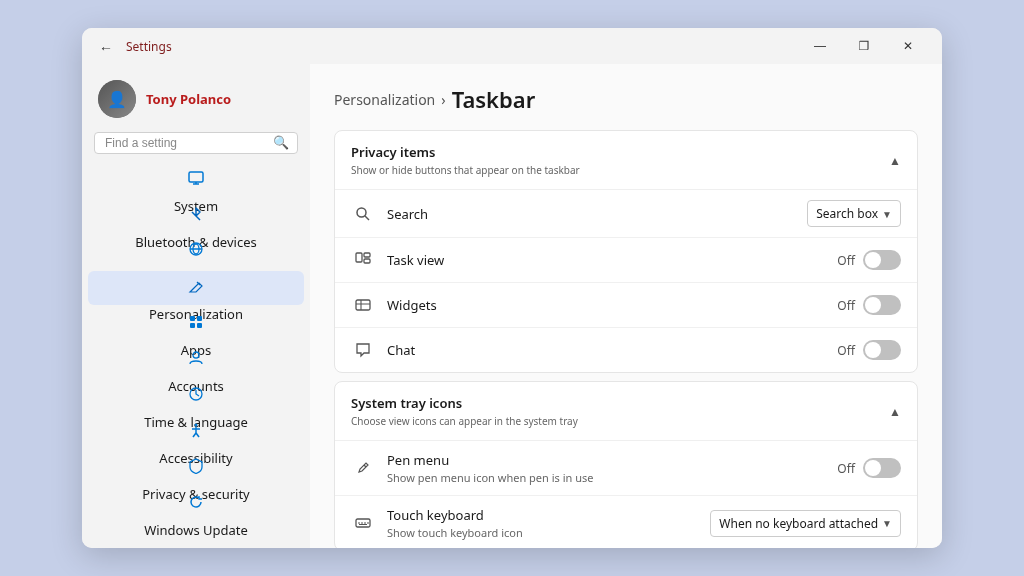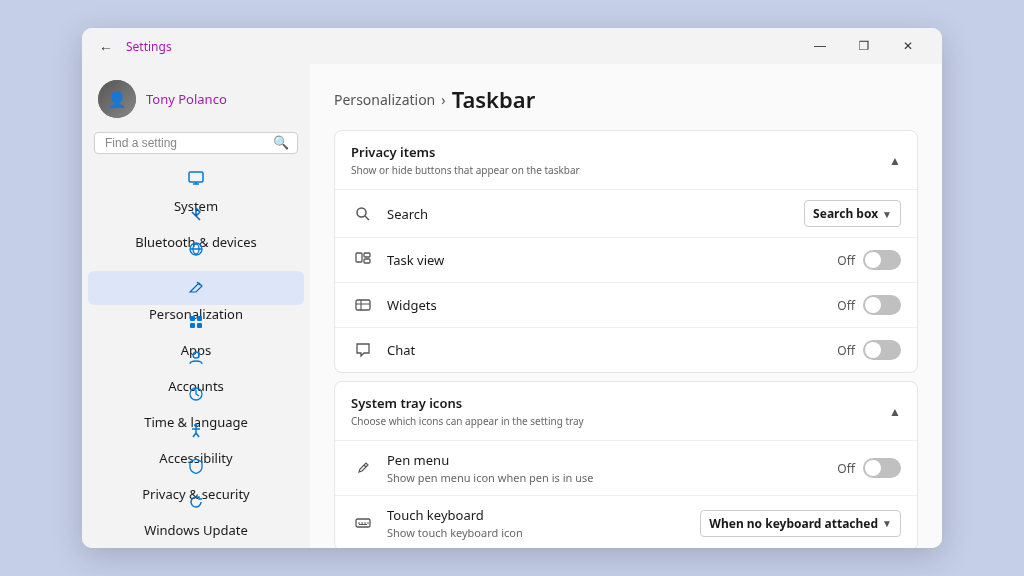--- a/index.html
+++ b/index.html
@@ -37,21 +37,21 @@
       border: none;
       background: transparent;
       cursor: pointer;
       display: flex; align-items: center; justify-content: center;
       color: #333;
       font-size: 14px;
     }
     .titlebar-title {
       margin-left: 8px;
       font-size: 12px;
-      color: #a21caf;
+      color: #7f1d1d;
     }
     .titlebar-controls {
       margin-left: auto;
       display: flex;
       gap: 0;
     }
     .titlebar-btn {
       width: 44px; height: 32px;
       border: none;
       background: transparent;
@@ -90,22 +90,22 @@
     .avatar-img {
       width: 100%; height: 100%;
       background: linear-gradient(135deg, #555 0%, #888 100%);
       border-radius: 50%;
       display: flex; align-items: center; justify-content: center;
       color: #ccc;
       font-size: 16px;
     }
     .username {
       font-size: 13px;
-      font-weight: 400;
-      color: #a21caf;
+      font-weight: 700;
+      color: #b91c1c;
     }
     .search-box {
       margin: 0 12px 8px 12px;
       position: relative;
     }
     .search-input {
       width: 100%;
       height: 22px;
       border: 1px solid #d0d0d0;
       border-radius: 4px;
@@ -264,21 +264,20 @@
       align-items: center;
       gap: 4px;
       border: 1px solid #ccc;
       border-radius: 4px;
       padding: 4px 8px;
       font-size: 12px;
       color: #1a1a1a;
       background: #fff;
       cursor: pointer;
       white-space: nowrap;
-      font-weight: bold;
     }
     .dropdown-chevron { font-size: 10px; color: #555; }
   </style>
 </head>
 <body>
 
 <div class="window">
 
   <div class="titlebar">
     <button class="titlebar-back">←</button>
@@ -501,21 +500,21 @@
                 </div>
             </div>
           </div>
         </div>
       </div>
 
       <div class="section-card">
         <div class="section-header">
           <div class="section-header-text">
             <div class="section-title">System tray icons</div>
-            <div class="section-subtitle">Choose which icons can appear in the setting tray</div>
+            <div class="section-subtitle">Choose view icons can appear in the system tray</div>
           </div>
           <span class="section-chevron">▲</span>
         </div>
         <div class="section-body">
 
           <div class="setting-row">
             <div class="setting-icon">
               <svg width="16" height="16" viewBox="0 0 16 16">
                   <path d="M4 12 L5 9 L11 3 L13 5 L7 11 Z" stroke="#555" stroke-width="1.2" fill="none"></path>
                   <line x1="9" y1="5" x2="11" y2="7" stroke="#555" stroke-width="1.2"></line>

